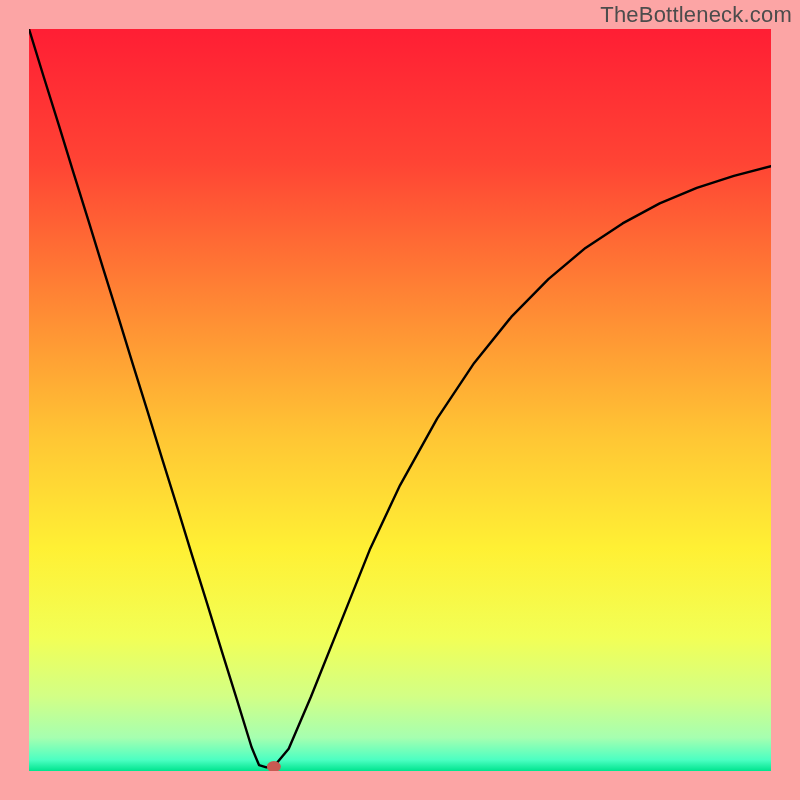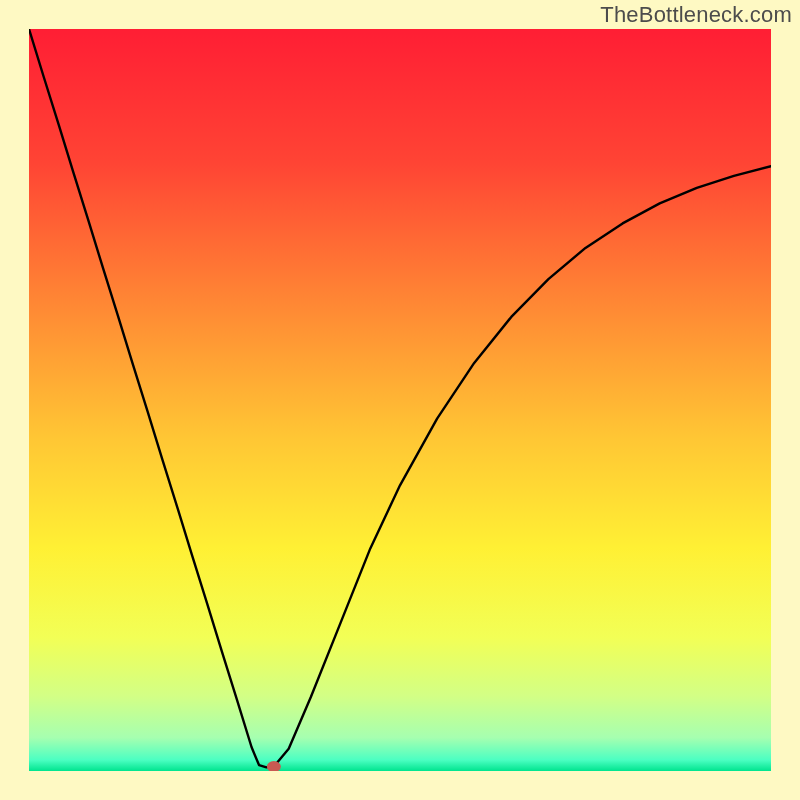--- a/index.html
+++ b/index.html
@@ -8,21 +8,21 @@
     width: 800px;
     height: 800px;
     overflow: hidden;
     background: #000;
     font-family: Arial, Helvetica, sans-serif;
   }
   .outer {
     position: relative;
     width: 800px;
     height: 800px;
-    background: #fef9c3;
+    background: #fca5a5;
   }
   .watermark {
     position: absolute;
     top: 2px;
     right: 8px;
     color: #4c4c4c;
     font-size: 22px;
     font-weight: 500;
     letter-spacing: 0.2px;
     z-index: 20;

